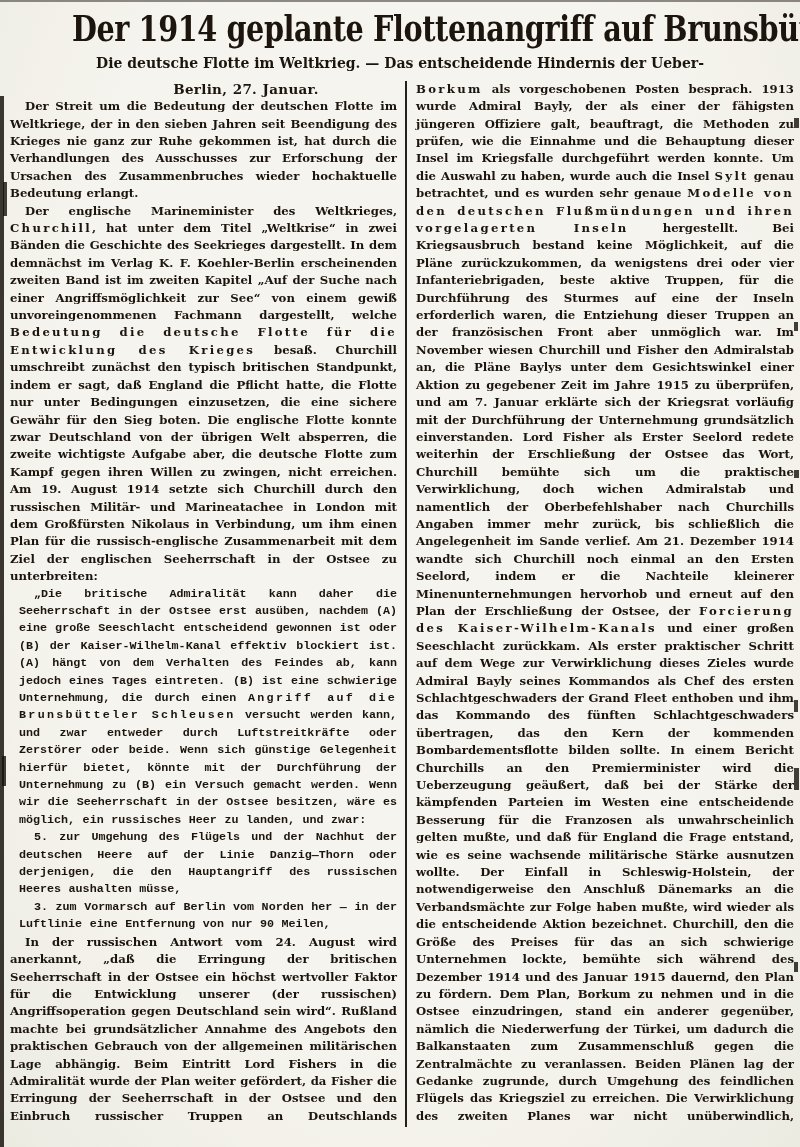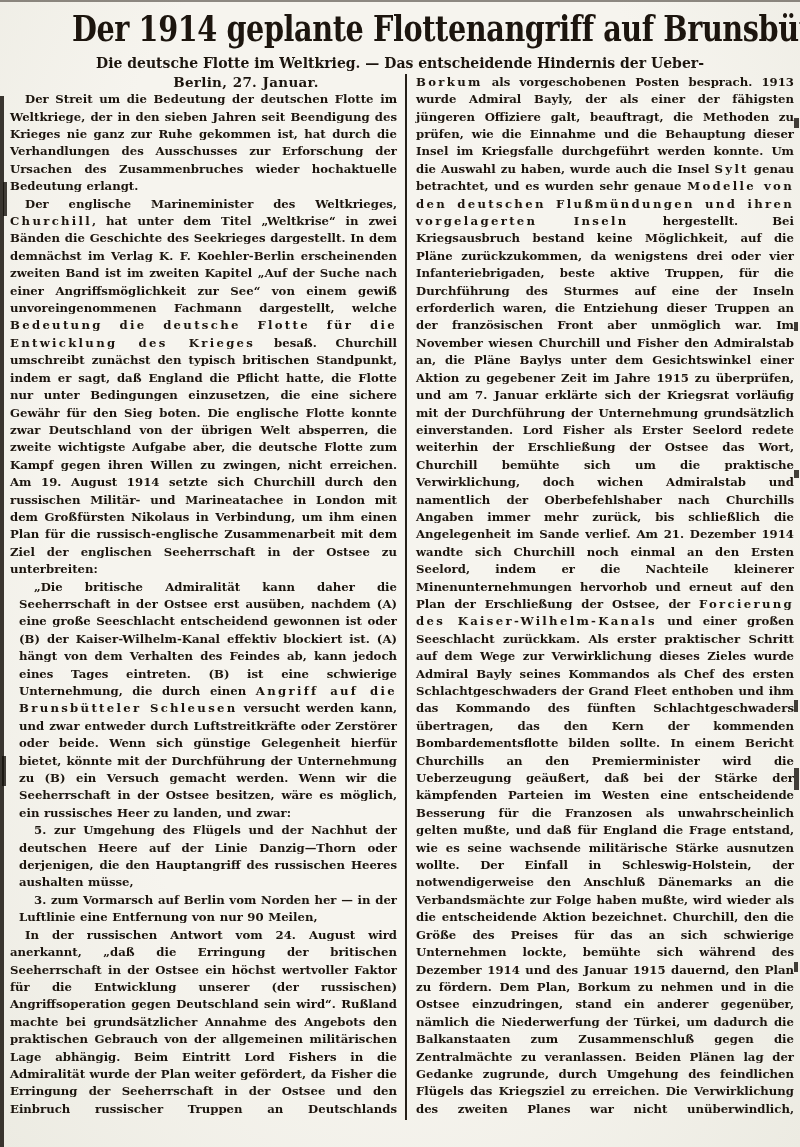--- a/index.html
+++ b/index.html
@@ -31,34 +31,34 @@
     text-align:center;white-space:nowrap;
     font-weight:bold;font-size:35px;line-height:1.08;
     letter-spacing:-0.5px;
     transform:scaleX(0.82);transform-origin:50% 50%;
   }
   .subhead{font-weight:bold;font-size:14px;line-height:21px;text-align:center;margin-top:5px;}
   .subhead-l1{white-space:nowrap;}
 
   .columns{
     display:flex;align-items:stretch;
-    padding-left:10px;
+    margin-top:7px;padding-left:10px;
     height:1046px;overflow:hidden;
   }
   .col{width:50%;box-sizing:border-box;}
   .col-left{padding-right:8px;}
   .col-right{border-left:2px solid #262019;padding-left:9px;padding-right:6px;}
 
   .para{
     margin:0;text-align:justify;
     font-size:11.7px;line-height:17.4px;font-weight:bold;
     word-spacing:0.5px;
   }
   .para.ind{text-indent:15px;}
-  .para.quote{padding-left:9px;}
+  .para.quote{padding-left:9px;font-family:Liberation Mono, monospace;}
   .para.dateline{text-align:center;padding-left:85px;font-size:13.5px;letter-spacing:.3px;text-indent:0;}
   .sperr{letter-spacing:2.3px;}
 </style>
 </head>
 <body>
 
 <div class="page">
   <div class="scan-top"></div>
   <div class="scan-left"></div>
   <div class="mark m1"></div>

